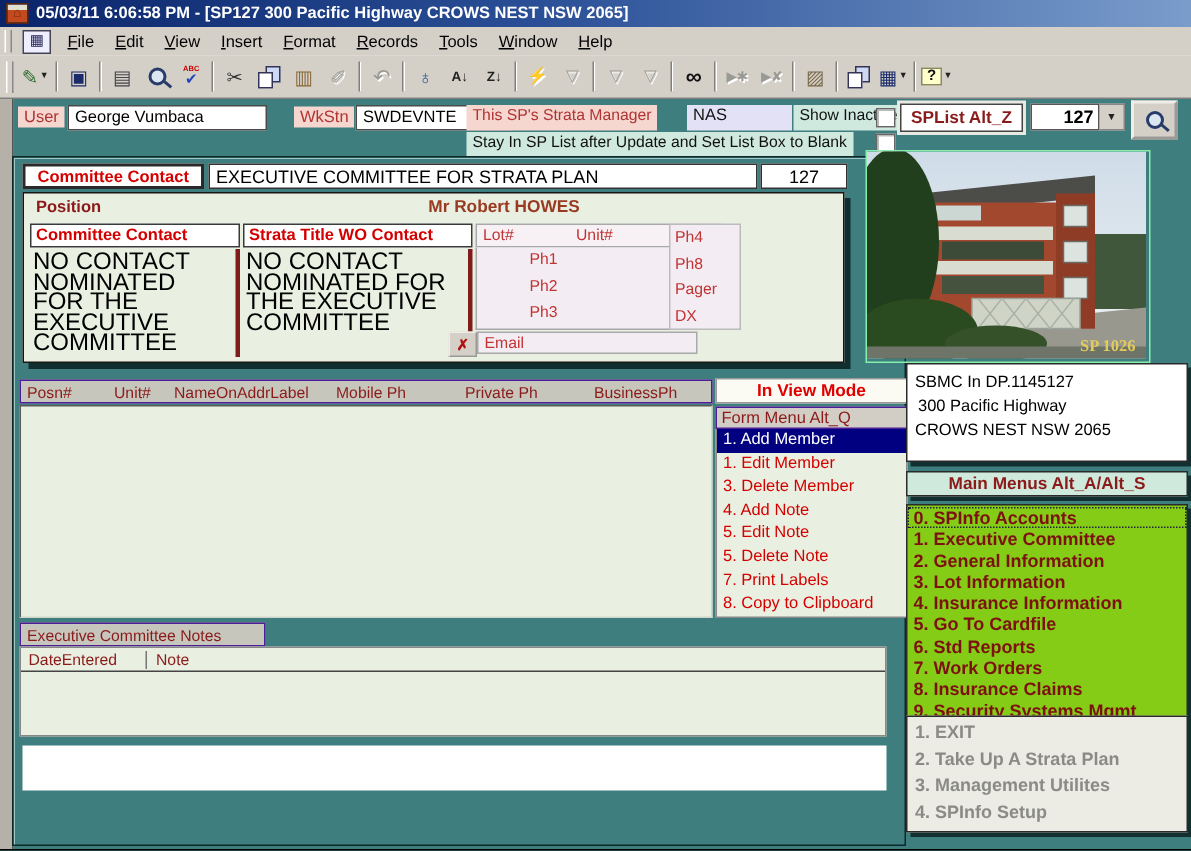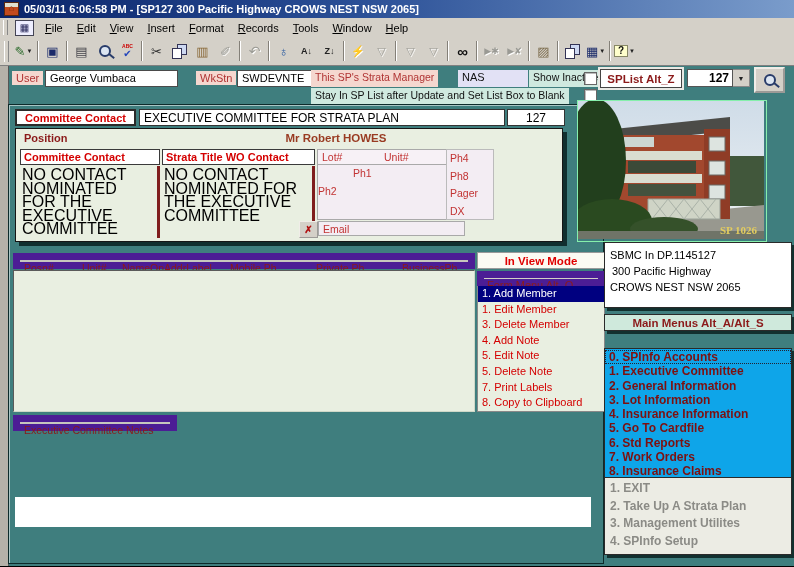--- a/index.html
+++ b/index.html
@@ -51,21 +51,21 @@
   .main{left:8px;top:104px;width:596px;height:460px;background:#3F7E7E;border:1px solid #0d2b2b;
         box-shadow:inset 1px 1px 0 rgba(255,255,255,.55);box-sizing:border-box}
   .whitebtn{background:#fff;border:2px solid #2a2a2a;color:#d40000;font-weight:bold;font-size:11px;
         display:flex;align-items:center;justify-content:center;box-sizing:border-box}
   .hfield{background:#fff;border:1px solid #333;font-weight:normal;font-size:12px;color:#000;box-sizing:border-box;padding:1px 4px;white-space:nowrap}
   .card{background:#e9efe1;border:1px solid #161616;box-shadow:4px 4px 0 #112f2f;box-sizing:border-box}
   .dr{color:#8b1a1a}
   .colhdr{background:#fff;border:1px solid #3a3a3a;color:#d40000;font-weight:bold;font-size:11px;padding:1px 3px;box-sizing:border-box;white-space:nowrap}
   .coltxt{font-size:16px;color:#000;line-height:13.5px;padding:2px 2px;box-sizing:border-box;border-right:3px solid #7f1d1d}
   .pinkstrip{background:#f3edf3;color:#c23333;font-size:10.5px;box-sizing:border-box;border:1px solid #a9a9a9}
-  .gray-strip{background:#c6c6bd;border:7px solid #4c1d95;box-sizing:border-box;font-size:10.5px}
+  .gray-strip{background:#c6c6bd;border:1px solid #4c1d95;box-sizing:border-box;font-size:10.5px}
   .listbox{background:#e9efe1;border-top:1px solid #5a5a5a;border-left:1px solid #5a5a5a;border-right:1px solid #cfd8c8;border-bottom:1px solid #cfd8c8;box-sizing:border-box}
   .fm-item{font-size:11px;color:#d40000;line-height:15.6px;padding-left:4px;white-space:nowrap}
   .fm-item.sel{background:#000080;color:#fff}
   
   .sbox{box-sizing:border-box;border:1px solid #2a2a2a;box-shadow:3px 3px 0 #12302f}
   .ym-item{font-size:12px;font-weight:bold;color:#7d1010;line-height:14.3px;padding-left:4px;white-space:nowrap}
   .ym-item.focus{outline:1px dotted #223;outline-offset:-1px}
   .sys-item{font-size:12px;font-weight:bold;color:#8b8b86;line-height:17.6px;padding-left:5px;white-space:nowrap}
 </style>
 </head>
@@ -186,21 +186,22 @@
 
     <div class="a colhdr" style="left:146px;top:20px;width:153px">Strata Title WO Contact</div>
     <div class="a coltxt" style="left:146px;top:37px;width:153px;height:72px">NO CONTACT NOMINATED FOR THE EXECUTIVE COMMITTEE</div>
 
     <div class="a pinkstrip" style="left:301px;top:20px;width:164px;height:16px;background:#f7f1f6">
       <span style="position:absolute;left:4px;top:1px">Lot#</span>
       <span style="position:absolute;left:66px;top:1px">Unit#</span>
     </div>
     <div class="a pinkstrip" style="left:301px;top:36px;width:148px;height:55px;border-top:none">
       <div style="padding-left:35px;line-height:17.5px">Ph1</div>
-      <div style="line-height:17.5px">Ph2</div>
+      <div style="padding-left:35px;line-height:17.5px">Ph2</div>
+      <div style="padding-left:35px;line-height:17.5px">Ph3</div>
     </div>
     <div class="a raised" style="left:283px;top:92px;width:17px;height:15px;color:#b01010;font-weight:bold;font-size:10px;border-width:1px">✗</div>
     <div class="a pinkstrip" style="left:302px;top:92px;width:147px;height:15px;padding:1px 0 0 4px">Email</div>
 
     <div class="a pinkstrip" style="left:430px;top:20px;width:48px;height:71px;border-color:#bbb">
       <div style="padding-left:3px;line-height:17.5px">Ph4</div>
       <div style="padding-left:3px;line-height:17.5px">Ph8</div>
       <div style="padding-left:3px;line-height:17.5px">Pager</div>
       <div style="padding-left:3px;line-height:17.5px">DX</div>
     </div>
@@ -224,20 +225,26 @@
     <div class="fm-item">1. Edit Member</div>
     <div class="fm-item">3. Delete Member</div>
     <div class="fm-item">4. Add Note</div>
     <div class="fm-item">5. Edit Note</div>
     <div class="fm-item">5. Delete Note</div>
     <div class="fm-item">7. Print Labels</div>
     <div class="fm-item">8. Copy to Clipboard</div>
   </div>
 
   <div class="a gray-strip" style="left:4px;top:310px;width:164px;height:16px;color:#8b1a1a;padding:2px 0 0 4px">Executive Committee Notes</div>
+  <div class="a" style="left:4px;top:326px;width:578px;height:60px;background:#e9efe1;border:1px solid #888;box-sizing:border-box">
+    <div style="height:15px;border-bottom:1px solid #444;position:relative">
+      <span class="a dr" style="left:5px;top:2px;font-size:10.5px">DateEntered</span>
+      <span class="a dr" style="left:90px;top:2px;font-size:10.5px;border-left:1px solid #777;padding-left:6px;margin-left:-7px">Note</span>
+    </div>
+  </div>
 
   <div class="a" style="left:6px;top:392px;width:576px;height:30px;background:#fff"></div>
 </div>
 
 <div class="a" style="left:577px;top:100px;width:188px;height:140px;border:1px solid #86efac">
   <svg width="186" height="138" viewBox="0 0 186 138" xmlns="http://www.w3.org/2000/svg">
     <defs>
       <linearGradient id="sky" x1="0" y1="0" x2="0" y2="1">
         <stop offset="0" stop-color="#cfdce8"></stop>
           <stop offset="1" stop-color="#eef2f4"></stop>
@@ -269,21 +276,21 @@
 </div>
 
 <div class="a sbox" style="left:604px;top:242px;width:188px;height:66px;background:#fff;padding:4px 5px">
   <div style="font-size:11px;line-height:16px;color:#000">SBMC In DP.1145127</div>
   <div style="font-size:11px;line-height:16px;color:#000;padding-left:2px">300 Pacific Highway</div>
   <div style="font-size:11px;line-height:16px;color:#000">CROWS NEST NSW 2065</div>
 </div>
 
 <div class="a sbox" style="left:604px;top:314px;width:188px;height:17px;background:#cfe9dc;display:flex;align-items:center;justify-content:center;font-weight:bold;font-size:11.5px;color:#8b1a1a">Main Menus Alt_A/Alt_S</div>
 
-<div class="a sbox" style="left:604px;top:348px;width:188px;height:144px;background:#0ea5e9;padding-top:1px">
+<div class="a sbox" style="left:604px;top:336px;width:188px;height:144px;background:#84cc16;padding-top:1px">
   <div class="ym-item focus">0. SPInfo Accounts</div>
   <div class="ym-item">1. Executive Committee</div>
   <div class="ym-item">2. General Information</div>
   <div class="ym-item">3. Lot Information</div>
   <div class="ym-item">4. Insurance Information</div>
   <div class="ym-item">5. Go To Cardfile</div>
   <div class="ym-item">6. Std Reports</div>
   <div class="ym-item">7. Work Orders</div>
   <div class="ym-item">8. Insurance Claims</div>
   <div class="ym-item">9. Security Systems Mgmt</div>

